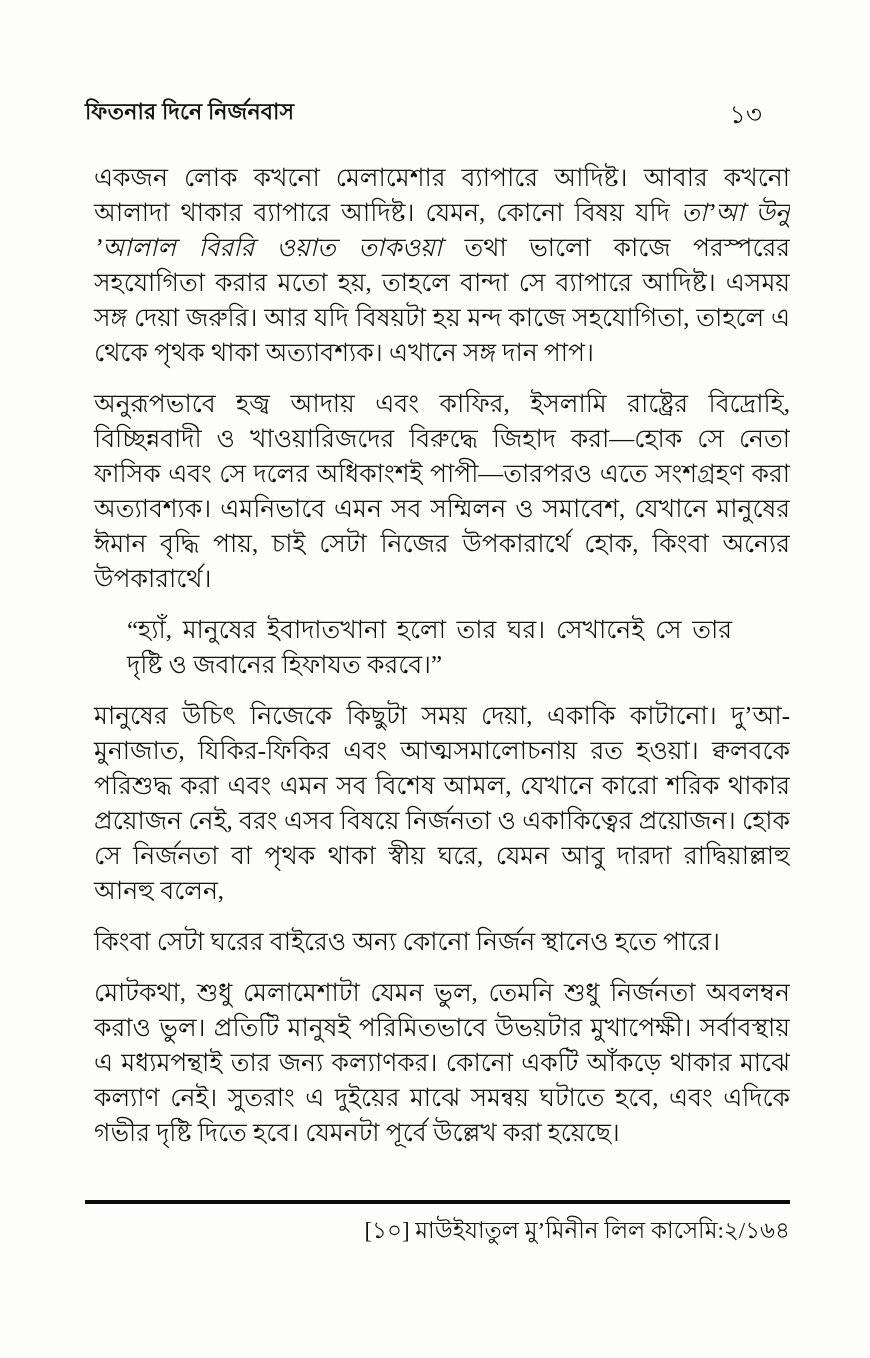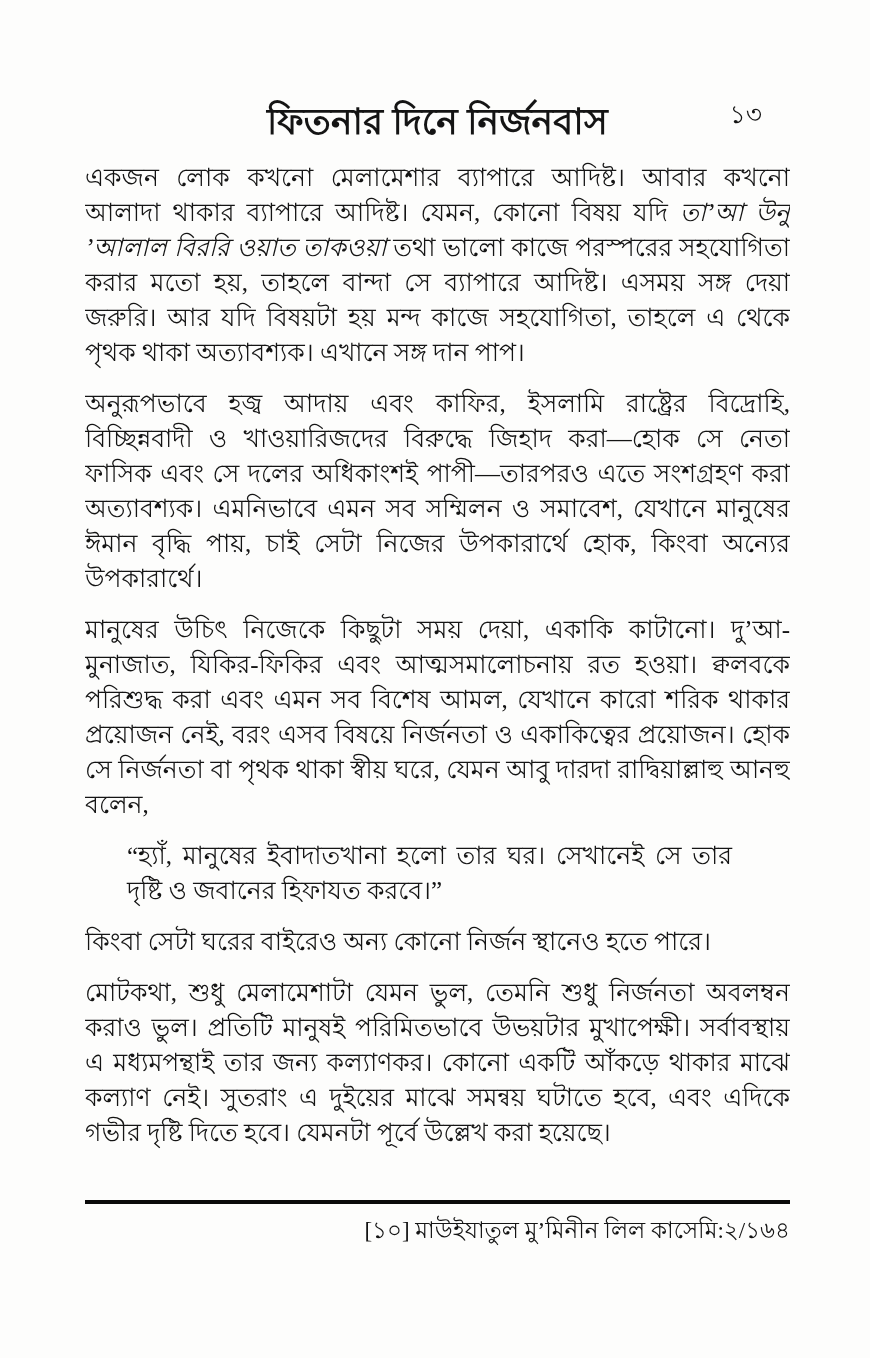--- a/index.html
+++ b/index.html
@@ -19,22 +19,21 @@
   }
   .running-header {
     position: absolute;
     top: 94px;
     left: 85px;
     right: 80px;
     height: 40px;
   }
   .header-title {
     display: block;
-    text-align: center;
-    font-size: 36px;
+    font-size: 22px;
     font-weight: 700;
     letter-spacing: 0.2px;
   }
   .page-number {
     position: absolute;
     right: 28px;
     top: 1px;
     font-size: 25px;
     font-weight: 400;
   }
@@ -43,21 +42,21 @@
     top: 160px;
     left: 85px;
     right: 80px;
     bottom: 168px;
     overflow: hidden;
     font-size: 25px;
     line-height: 35px;
     text-align: justify;
   }
   .para {
-    margin: 0 0 16px 0;
+    margin: 0 0 16px 9px;
   }
   .para:last-child {
     margin-bottom: 0;
   }
   .italic-seg {
     font-style: italic;
   }
   .quote-block {
     margin: 16px 58px 16px 42px;
     text-align: justify;
@@ -91,23 +90,23 @@
 
   <div class="body-text">
 
     <p class="para">
       <span>একজন লোক কখনো মেলামেশার ব্যাপারে আদিষ্ট। আবার কখনো আলাদা থাকার ব্যাপারে আদিষ্ট। যেমন, কোনো বিষয় যদি </span><span class="italic-seg">তা’আ উনু ’আলাল বিররি ওয়াত তাকওয়া</span><span> তথা ভালো কাজে পরস্পরের সহযোগিতা করার মতো হয়, তাহলে বান্দা সে ব্যাপারে আদিষ্ট। এসময় সঙ্গ দেয়া জরুরি। আর যদি বিষয়টা হয় মন্দ কাজে সহযোগিতা, তাহলে এ থেকে পৃথক থাকা অত্যাবশ্যক। এখানে সঙ্গ দান পাপ।</span>
     </p>
 
 
     <p class="para">অনুরূপভাবে হজ্ব আদায় এবং কাফির, ইসলামি রাষ্ট্রের বিদ্রোহি, বিচ্ছিন্নবাদী ও খাওয়ারিজদের বিরুদ্ধে জিহাদ করা—হোক সে নেতা ফাসিক এবং সে দলের অধিকাংশই পাপী—তারপরও এতে সংশগ্রহণ করা অত্যাবশ্যক। এমনিভাবে এমন সব সম্মিলন ও সমাবেশ, যেখানে মানুষের ঈমান বৃদ্ধি পায়, চাই সেটা নিজের উপকারার্থে হোক, কিংবা অন্যের উপকারার্থে।</p>
 
+    <p class="para quote-block">“হ্যাঁ, মানুষের ইবাদাতখানা হলো তার ঘর। সেখানেই সে তার দৃষ্টি ও জবানের হিফাযত করবে।”</p>
+
     <p class="para">মানুষের উচিৎ নিজেকে কিছুটা সময় দেয়া, একাকি কাটানো। দু’আ-মুনাজাত, যিকির-ফিকির এবং আত্মসমালোচনায় রত হওয়া। ক্বলবকে পরিশুদ্ধ করা এবং এমন সব বিশেষ আমল, যেখানে কারো শরিক থাকার প্রয়োজন নেই, বরং এসব বিষয়ে নির্জনতা ও একাকিত্বের প্রয়োজন। হোক সে নির্জনতা বা পৃথক থাকা স্বীয় ঘরে, যেমন আবু দারদা রাদ্বিয়াল্লাহু আনহু বলেন,</p>
-
-    <p class="para quote-block">“হ্যাঁ, মানুষের ইবাদাতখানা হলো তার ঘর। সেখানেই সে তার দৃষ্টি ও জবানের হিফাযত করবে।”</p>
 
     <p class="para">কিংবা সেটা ঘরের বাইরেও অন্য কোনো নির্জন স্থানেও হতে পারে।</p>
 
     <p class="para">মোটকথা, শুধু মেলামেশাটা যেমন ভুল, তেমনি শুধু নির্জনতা অবলম্বন করাও ভুল। প্রতিটি মানুষই পরিমিতভাবে উভয়টার মুখাপেক্ষী। সর্বাবস্থায় এ মধ্যমপন্থাই তার জন্য কল্যাণকর। কোনো একটি আঁকড়ে থাকার মাঝে কল্যাণ নেই। সুতরাং এ দুইয়ের মাঝে সমন্বয় ঘটাতে হবে, এবং এদিকে গভীর দৃষ্টি দিতে হবে। যেমনটা পূর্বে উল্লেখ করা হয়েছে।</p>
 
   </div>
 
   <div class="footnote-block">
     <hr class="footnote-rule">
     <div class="footnote-text">[১০] মাউইযাতুল মু’মিনীন লিল কাসেমি:২/১৬৪</div>

